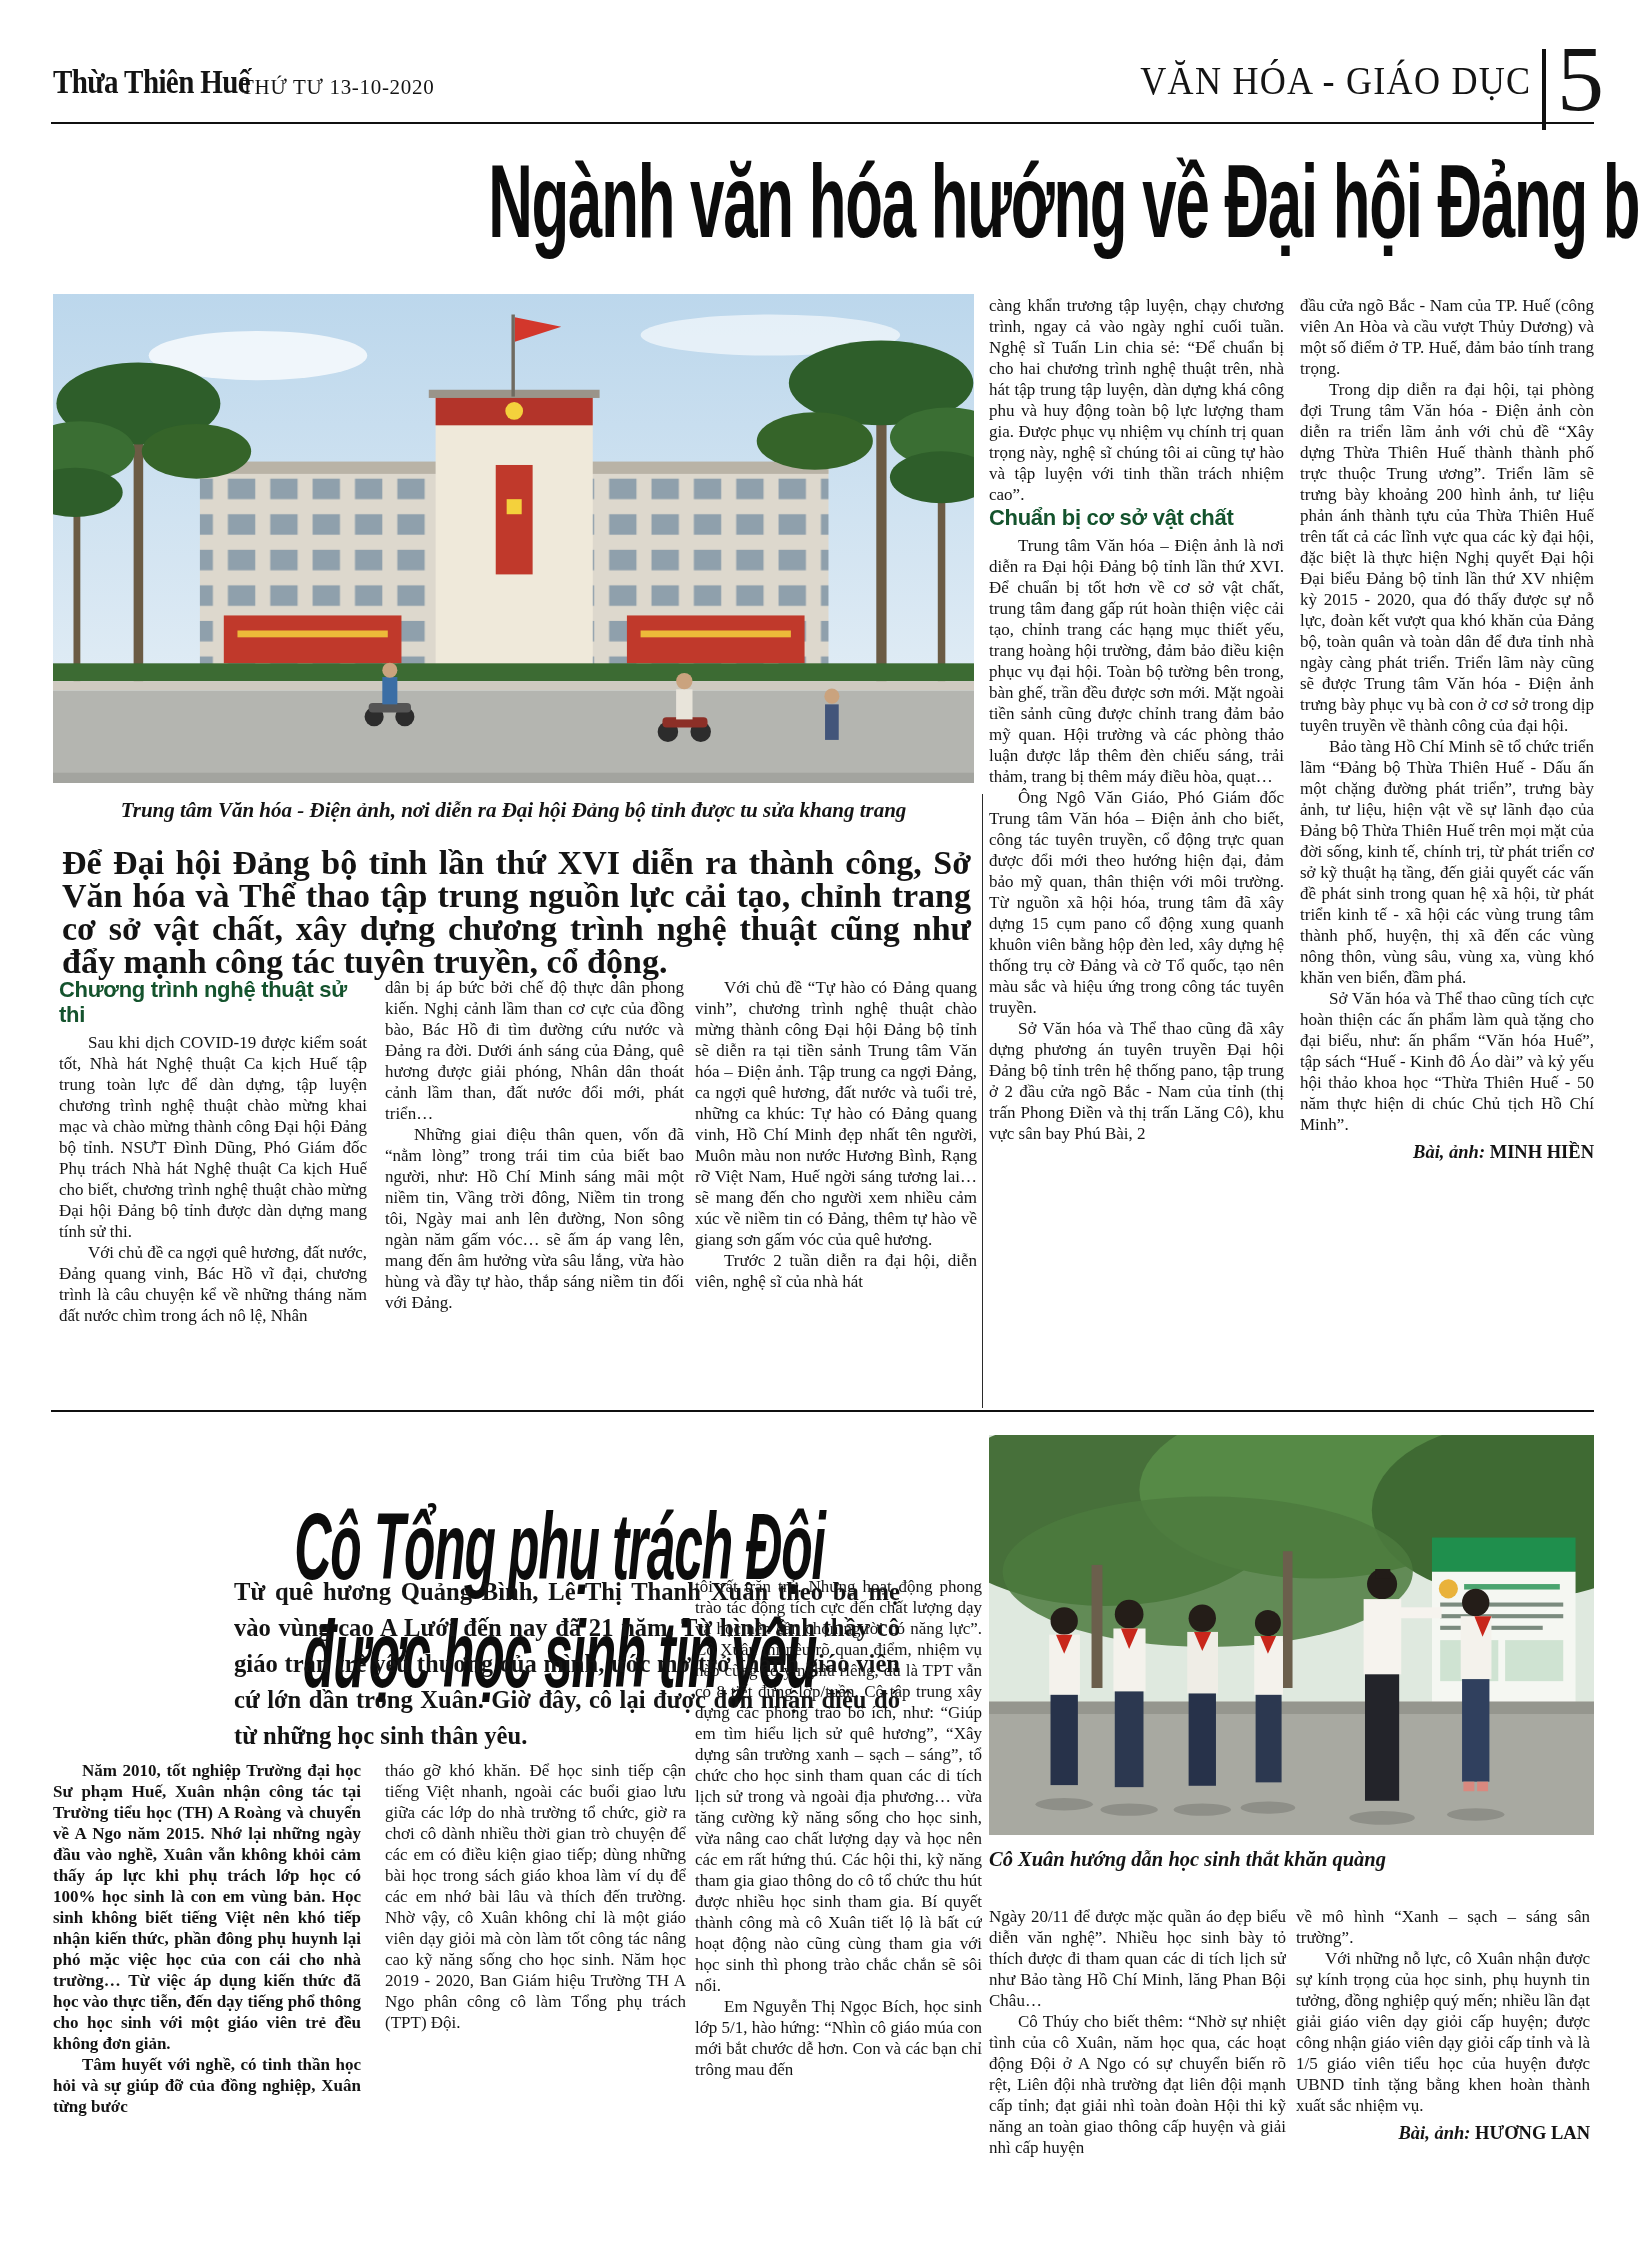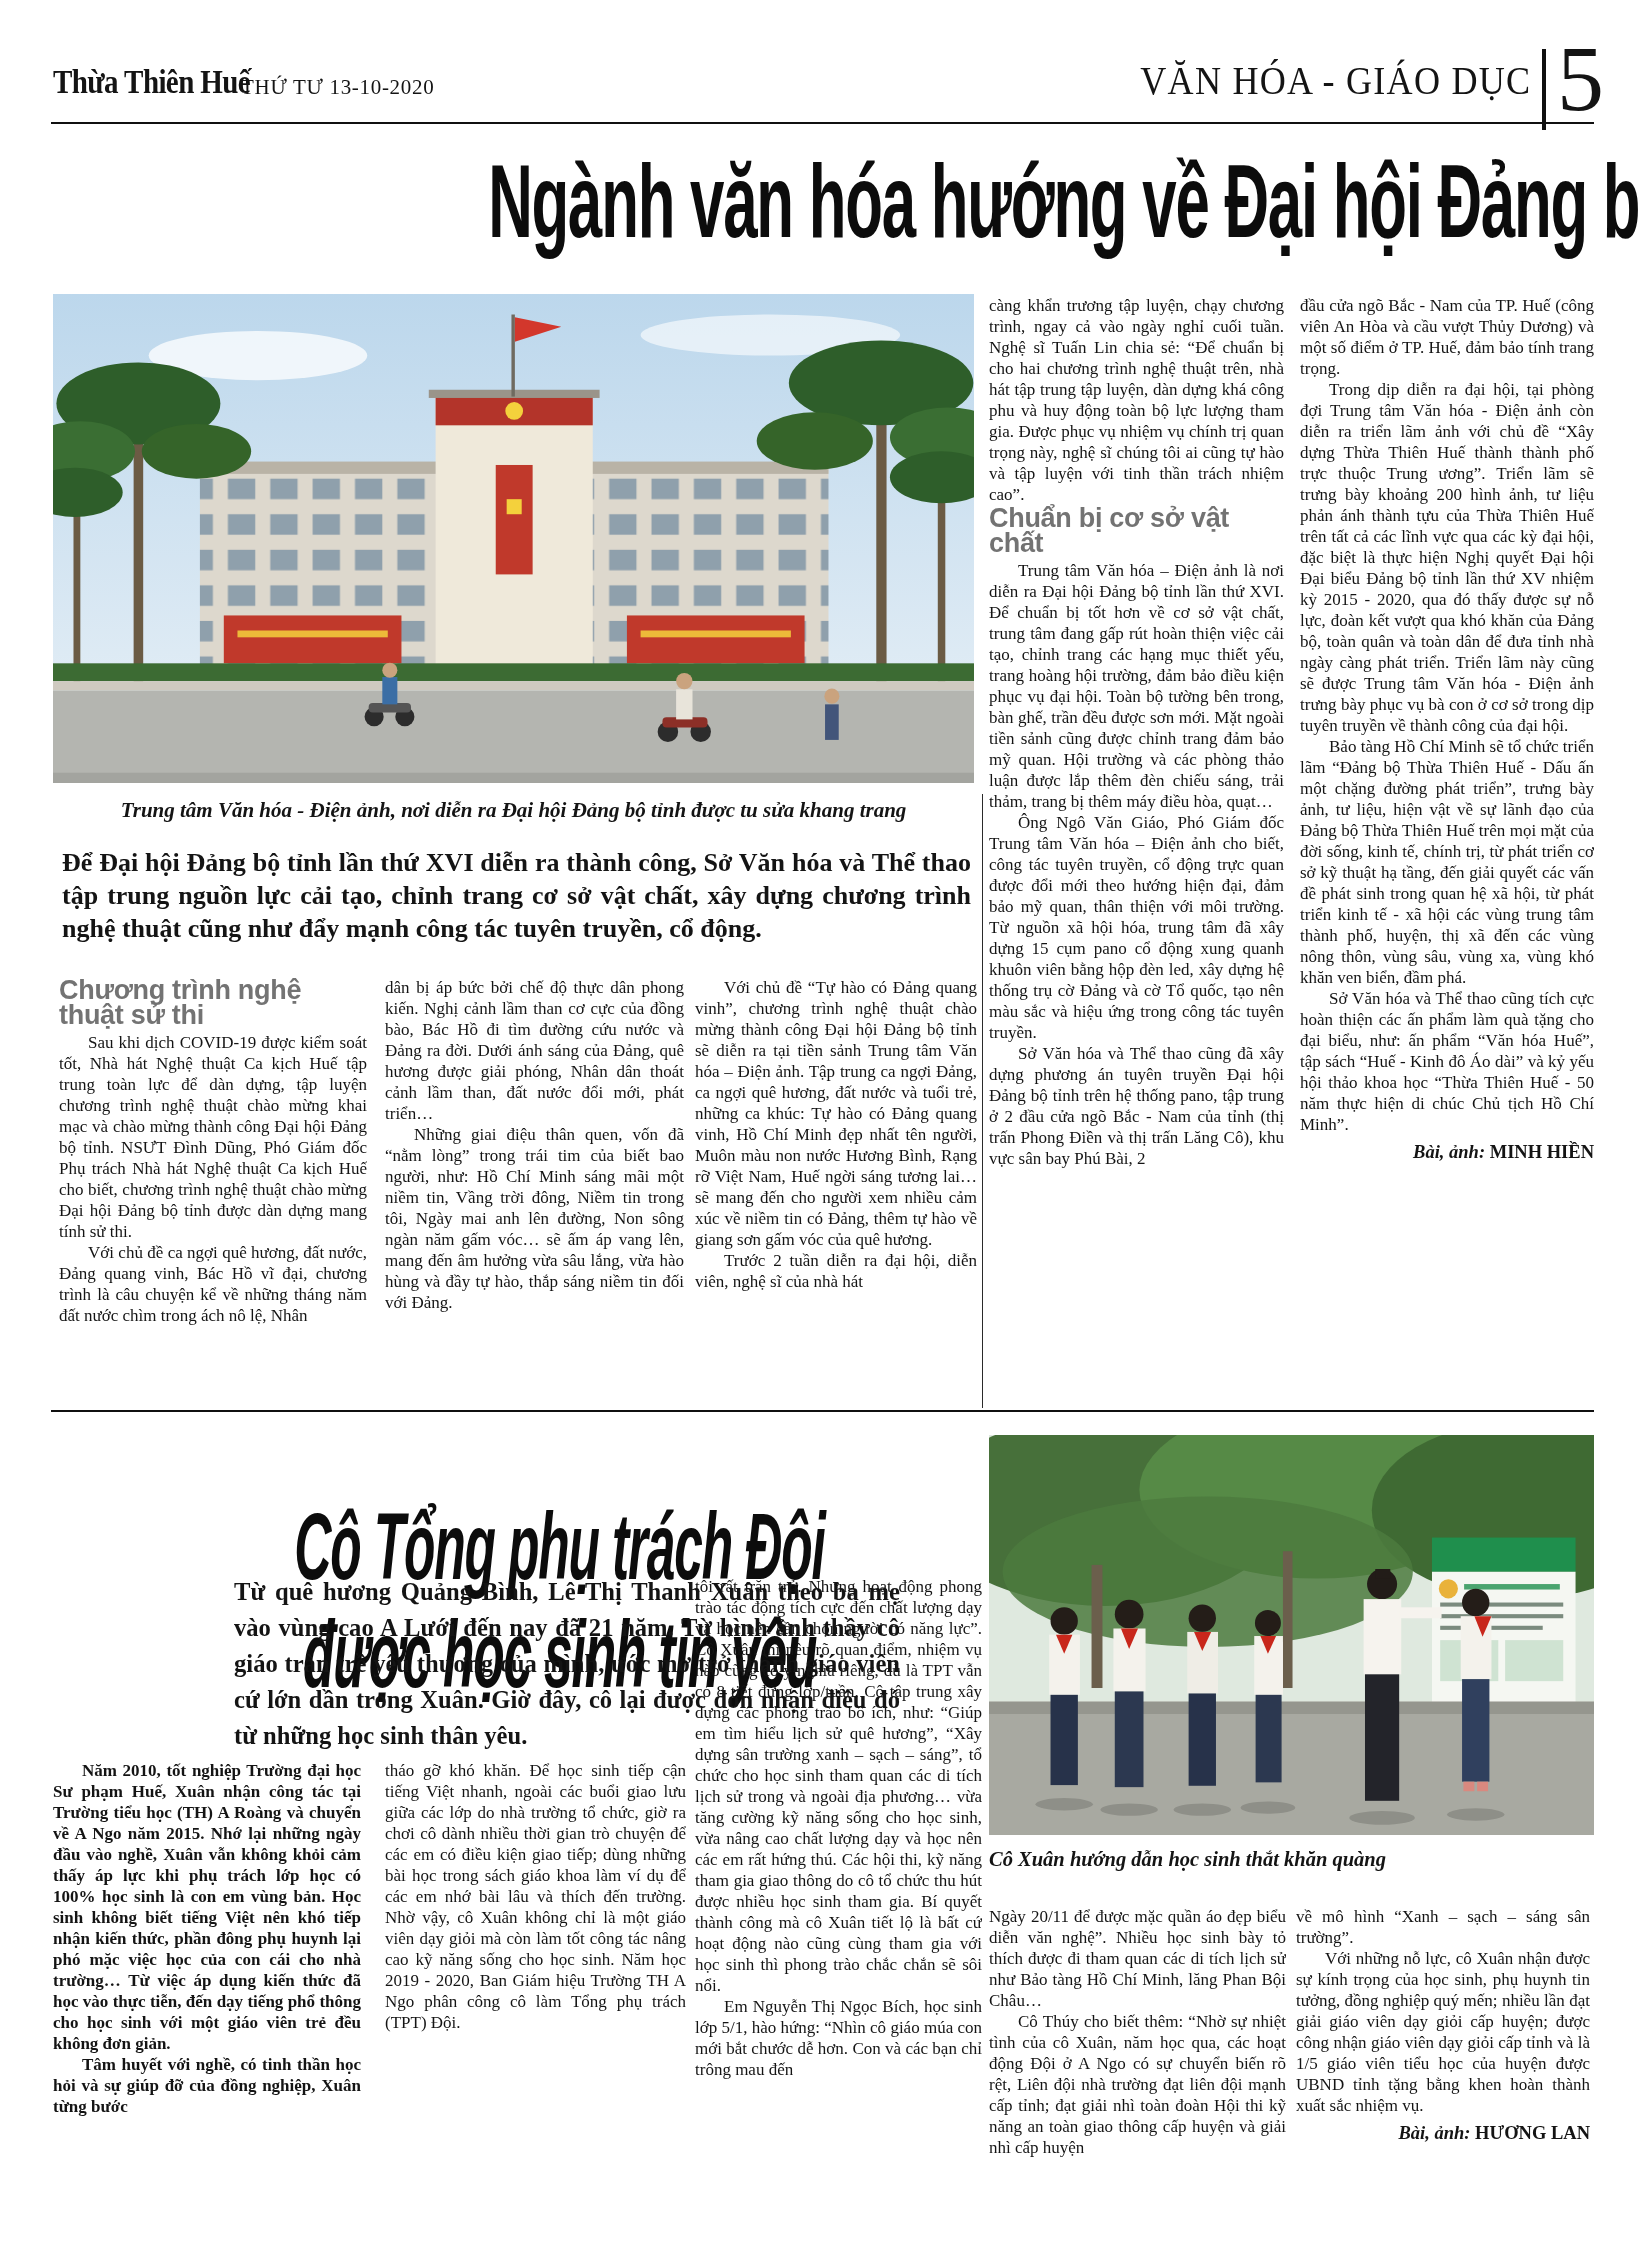--- a/index.html
+++ b/index.html
@@ -65,34 +65,34 @@
     position:absolute;left:53px;top:798px;width:921px;
     text-align:center;font-weight:700;font-style:italic;font-size:21px;line-height:24.6px;
   }
   .caption2{
     position:absolute;left:989px;top:1847px;width:605px;
     font-weight:700;font-style:italic;font-size:20.5px;line-height:24.6px;
   }
   
   .lead1{
     position:absolute;left:62px;top:846px;width:909px;
-    font-weight:700;font-size:26px;line-height:33px;text-align:justify;
+    font-weight:700;font-size:34px;line-height:33px;text-align:justify;
   }
   .lead2{
     position:absolute;left:200px;top:1574px;width:666px;
     font-weight:700;font-size:24.6px;line-height:36px;text-align:justify;margin-left:34px;
   }
   
   .col{position:absolute;overflow:hidden;}
   .col p{margin:0;font-size:17px;line-height:21px;text-align:justify;}
   .col p.ind{text-indent:29px;}
   .subhead{
     margin:1.4px 0 4.1px 0;
     font-family:"Liberation Sans", sans-serif;font-weight:700;
-    font-size:27px;line-height:24.6px;letter-spacing:-0.3px;color:#737373;
+    font-size:22px;line-height:24.6px;letter-spacing:-0.3px;color:#14532d;
   }
   .byline{margin-top:6.8px !important;text-align:right !important;font-size:18.5px !important;}
   .byline i{font-weight:700;font-style:italic;}
   .byline b{font-weight:700;font-style:normal;}
   
   .a1colA{left:59px;  top:977px;width:308px;height:422px;}
   .a1colB{left:385px; top:977px;width:299px;height:422px;}
   .a1colC{left:695px;top:977px;width:282px;height:422px;}
   .a1colD{left:989px;top:295px; width:295px;height:1113px;}
   .a1colE{left:1300px;top:295px; width:294px;height:1113px;}

